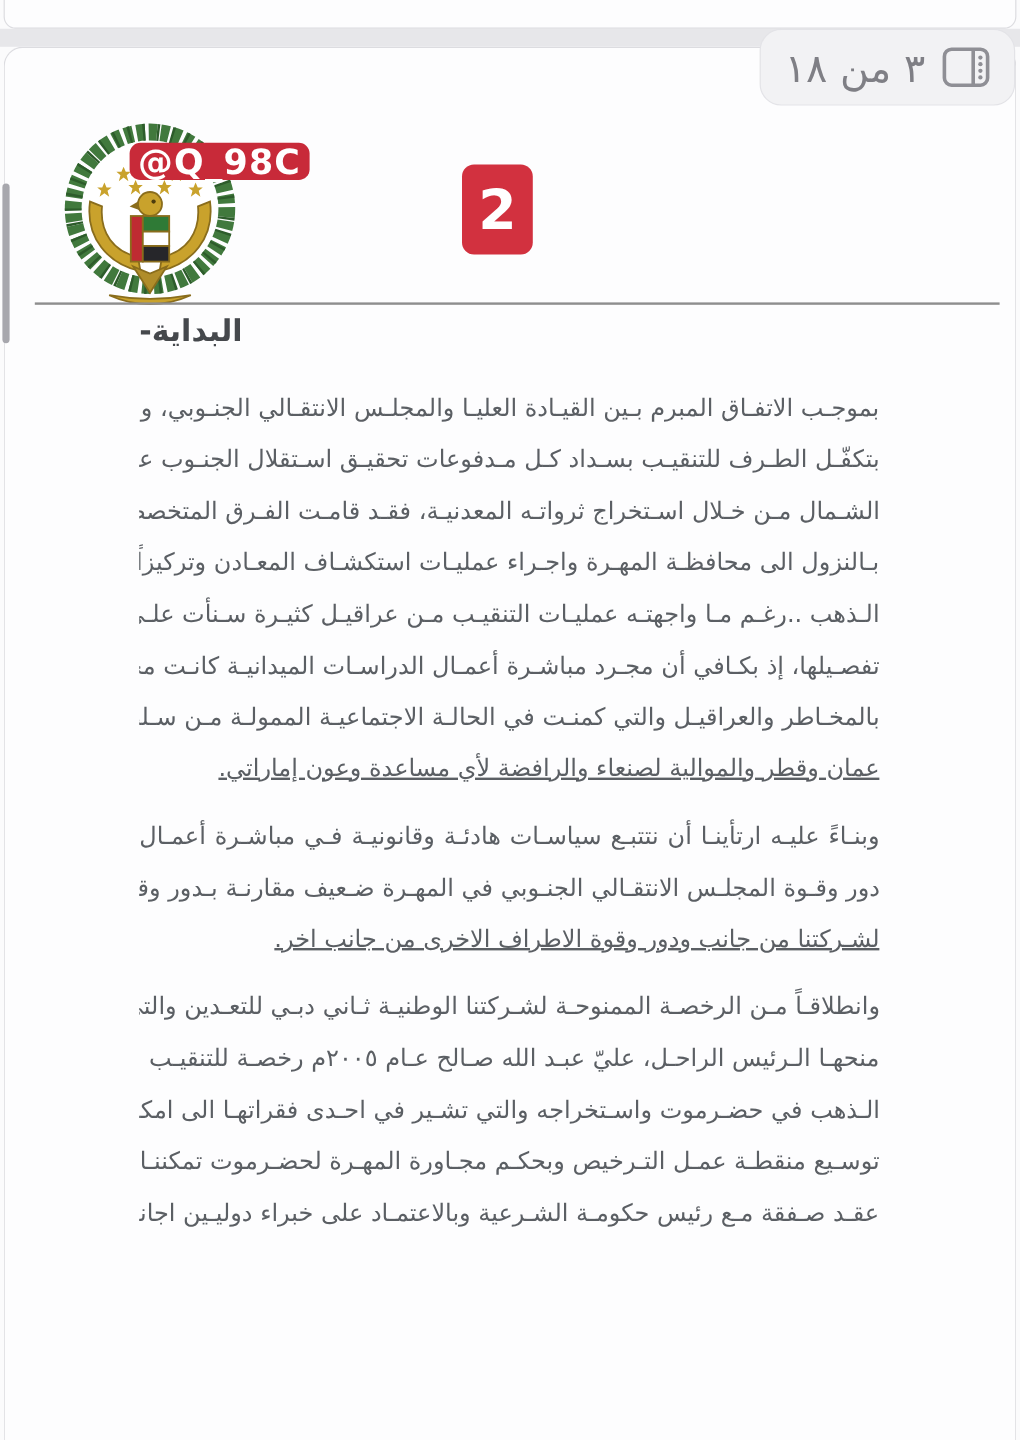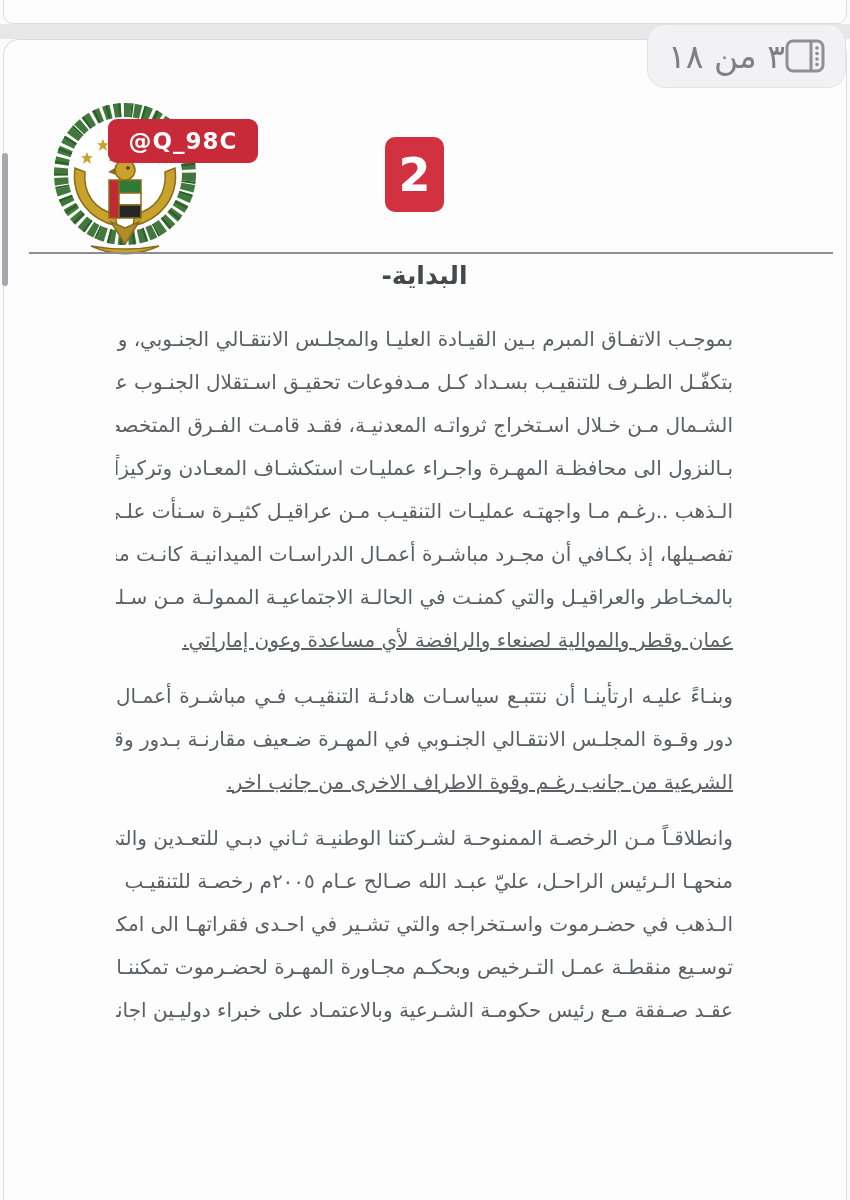--- a/index.html
+++ b/index.html
@@ -23,48 +23,48 @@
                border-radius:16px 16px 0 0; }
 
   
   .scroll-thumb { position:absolute; left:2px; top:153px; width:6px; height:133px;
                   border-radius:3px; background:#a7a7ad; }
 
   
   .pill { position:absolute; top:24px; right:4px; height:64px; padding:0 20px;
           background:var(--pill_bg,#f2f2f4); border:1px solid #e3e3e7;
           border-radius:18px; display:flex; direction:rtl; align-items:center;
-          z-index:30; }
+          gap:14px; z-index:30; }
   .pill .count { font-size:33px; color:var(--pill_text,#7f7f85); letter-spacing:1px; }
   .pill svg { display:block; }
 
   
   .logo { position:absolute; left:28px; top:48px; width:186px; height:176px; }
 
   
-  .watermark { position:absolute; left:104px; top:79px; width:150px; height:44px;
+  .watermark { position:absolute; left:104px; top:79px; width:150px; height:31px;
                background:var(--accent_red,#c82a39); border-radius:9px; z-index:20;
                display:flex; align-items:center; justify-content:center;
-               color:#fff; font-weight:bold; font-size:23px; letter-spacing:1px; }
+               color:#fff; font-weight:bold; font-size:29px; letter-spacing:1px; }
 
   
   .badge { position:absolute; left:381px; top:97px; width:59px; height:75px;
            background:var(--badge_red,#d2313f); border-radius:10px; z-index:20;
            display:flex; align-items:center; justify-content:center;
            color:#fff; font-weight:bold; font-size:46px; }
 
   
   .rule { position:absolute; left:25px; right:13px; top:212px; height:2px;
           background:var(--rule,#8e8e8e); }
 
   
   .doc { position:absolute; left:112px; right:113px; top:221px; direction:rtl;
          color:var(--text,#5b5f64); }
   .doc h1 { font-size:25px; font-weight:bold; color:var(--heading,#45484c);
-            text-align:center; margin-bottom:28px; letter-spacing:0; }
+            text-align:left; margin-bottom:28px; letter-spacing:0; }
   .para { margin-bottom:13px; }
   .line { height:43px; line-height:43px; font-size:20px; white-space:nowrap;
           overflow:hidden; text-align:justify; text-align-last:justify; }
   .line.last { text-align-last:right;text-decoration:underline; }
 </style>
 </head>
 <body>
 
 <div class="canvas">
 
@@ -135,23 +135,23 @@
             <div class="line">بموجـب الاتفـاق المبرم بـين القيـادة العليـا والمجلـس الانتقـالي الجنـوبي، والقاضي</div>
             <div class="line">بتكفّـل الطـرف للتنقيـب بسـداد كـل مـدفوعات تحقيـق اسـتقلال الجنـوب عـن</div>
             <div class="line">الشـمال مـن خـلال اسـتخراج ثرواتـه المعدنيـة، فقـد قامـت الفـرق المتخصصـة</div>
             <div class="line">بـالنزول الى محافظـة المهـرة واجـراء عمليـات استكشـاف المعـادن وتركيزاً علـى</div>
             <div class="line">الـذهب ..رغـم مـا واجهتـه عمليـات التنقيـب مـن عراقيـل كثيـرة سـنأت علـى</div>
             <div class="line">تفصـيلها، إذ بكـافي أن مجـرد مباشـرة أعمـال الدراسـات الميدانيـة كانـت محفوفـة</div>
             <div class="line">بالمخـاطر والعراقيـل والتي كمنـت في الحالـة الاجتماعيـة الممولـة مـن سـلطنة</div>
             <div class="line last">عمان وقطر والموالية لصنعاء والرافضة لأي مساعدة وعون إماراتي.</div>
           </div>
           <div class="para">
-            <div class="line">وبنـاءً عليـه ارتأينـا أن نتتبـع سياسـات هادئـة التنقيـب فـي مباشـرة أعمـال</div>
+            <div class="line">وبنـاءً عليـه ارتأينـا أن نتتبـع سياسـات هادئـة وقانونيـة فـي مباشـرة أعمـال</div>
             <div class="line">دور وقـوة المجلـس الانتقـالي الجنـوبي في المهـرة ضـعيف مقارنـة بـدور وقـوة</div>
-            <div class="line last">الشرعية من جانب رغـم وقوة الاطراف الاخرى من جانب اخر.</div>
+            <div class="line last">لشـركتنا من جانب ودور وقوة الاطراف الاخرى من جانب اخر.</div>
           </div>
           <div class="para">
             <div class="line">وانطلاقـاً مـن الرخصـة الممنوحـة لشـركتنا الوطنيـة ثـاني دبـي للتعـدين والتي</div>
             <div class="line">منحهـا الـرئيس الراحـل، عليّ عبـد الله صـالح عـام ٢٠٠٥م رخصـة للتنقيـب عـن</div>
             <div class="line">الـذهب في حضـرموت واسـتخراجه والتي تشـير في احـدى فقراتهـا الى امكانيـة</div>
             <div class="line">توسـيع منقطـة عمـل التـرخيص وبحكـم مجـاورة المهـرة لحضـرموت تمكننـا مـن</div>
             <div class="line">عقـد صـفقة مـع رئيس حكومـة الشـرعية وبالاعتمـاد على خبراء دوليـين اجانـب</div>
           </div>
         </div>
     </div>

